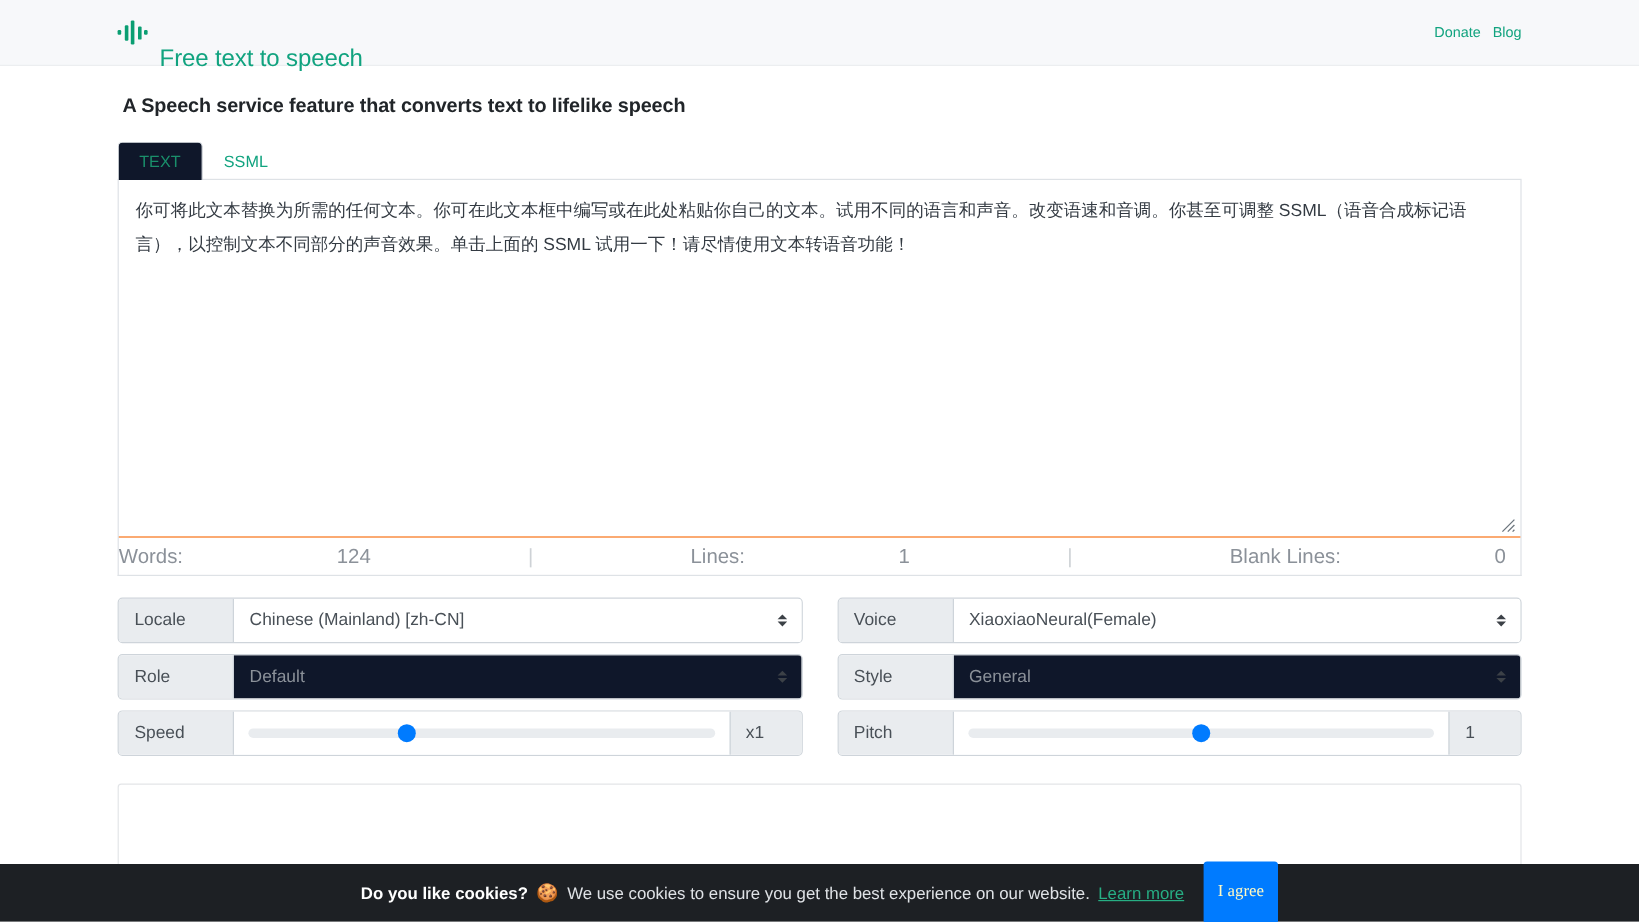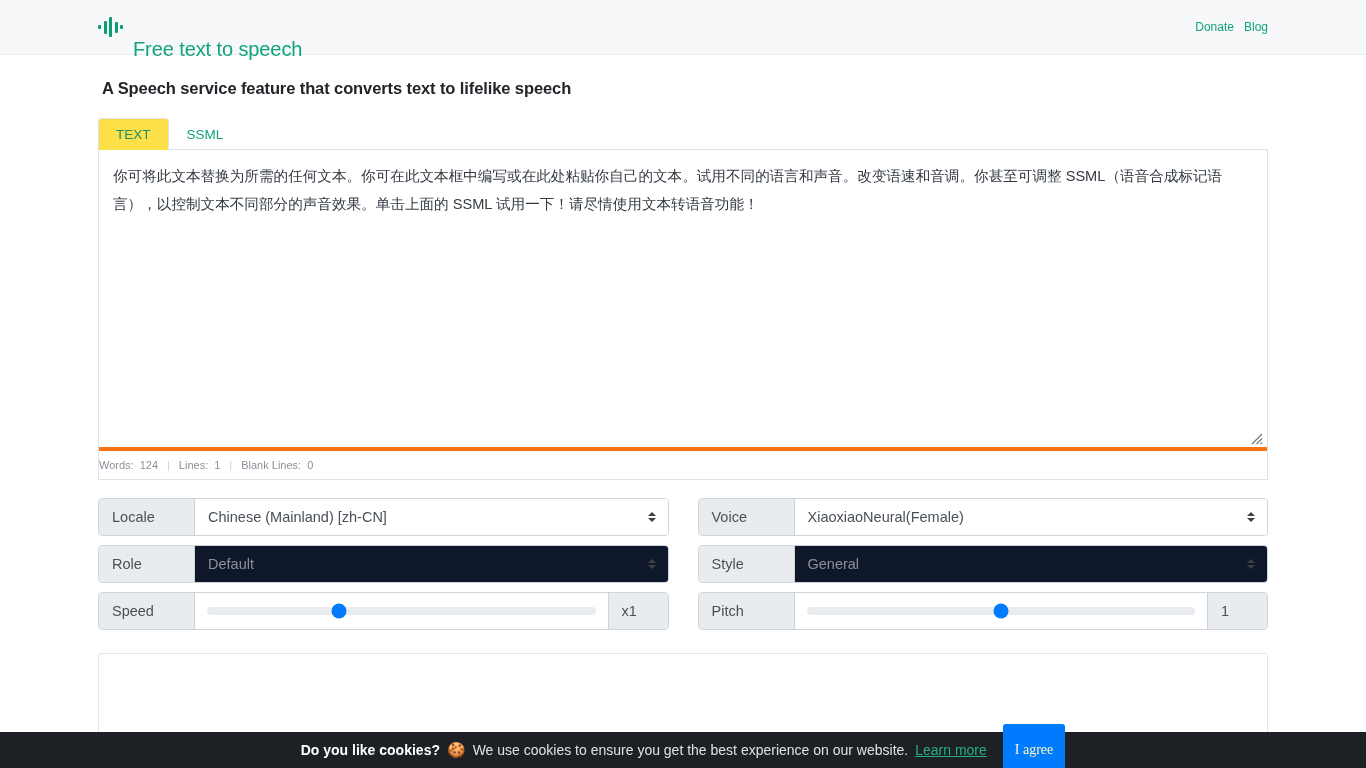--- a/index.html
+++ b/index.html
@@ -90,21 +90,21 @@
     color: #11a37f;
     cursor: pointer;
     border: 1px solid transparent;
     border-bottom: none;
     border-radius: 4px 4px 0 0;
     margin-bottom: -1px;
     background: transparent;
     line-height: 16px;
   }
   .tab.active {
-    background: #fde047;
+    background: #0f172a;
     border-color: #dee2e6 #dee2e6 #ffffff;
     color: #1a8f6b;
   }
 
   
   .editor-wrap {
     border: 1px solid #dee2e6;
     border-top: none;
     background: #ffffff;
   }
@@ -128,28 +128,28 @@
     right: 4px;
     bottom: 3px;
     width: 13px;
     height: 13px;
     pointer-events: auto;
   }
   .editor-area {
     position: relative;
   }
   .status-bar {
-    border-top: 4px solid #f97316;
+    border-top: 1px solid #f97316;
     height: 32px;
     display: flex;
     align-items: center;
-    justify-content: flex-start;
+    justify-content: space-between;
     gap: 0;
     padding-right: 4px;
-    font-size: 11px;
+    font-size: 17px;
     color: #8b9199;
   }
   .status-bar span.sep {
     color: #ced2d6;
     padding: 0 9px;
   }
   .status-item { white-space: nowrap; }
 
   
   .controls {
@@ -253,21 +253,21 @@
     border: 1px solid #e3e5e8;
     border-radius: 3px;
     background: #ffffff;
     height: 100px;
   }
 
   
   .cookie-bar {
     position: absolute;
     left: 0; right: 0; bottom: 0;
-    height: 36px;
+    height: 48px;
     background: #1d2024;
     display: flex;
     align-items: center;
     justify-content: center;
     gap: 7px;
     font-size: 14px;
     color: #dfe2e6;
     z-index: 10;
   }
   .cookie-bar .q { font-weight: bold; color: #ffffff; }

